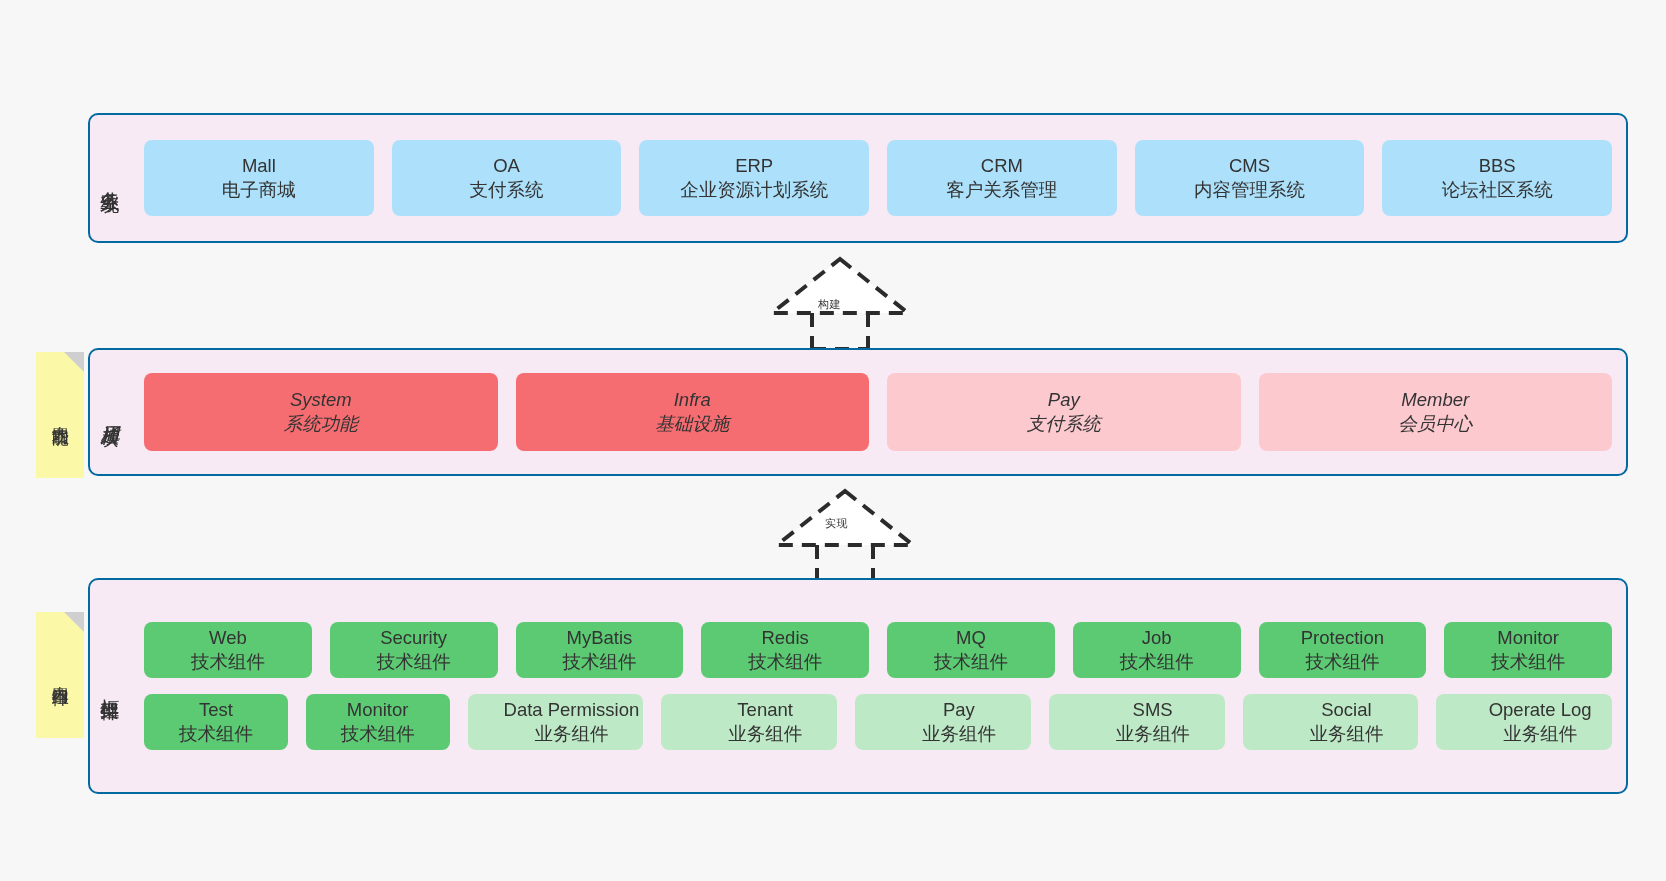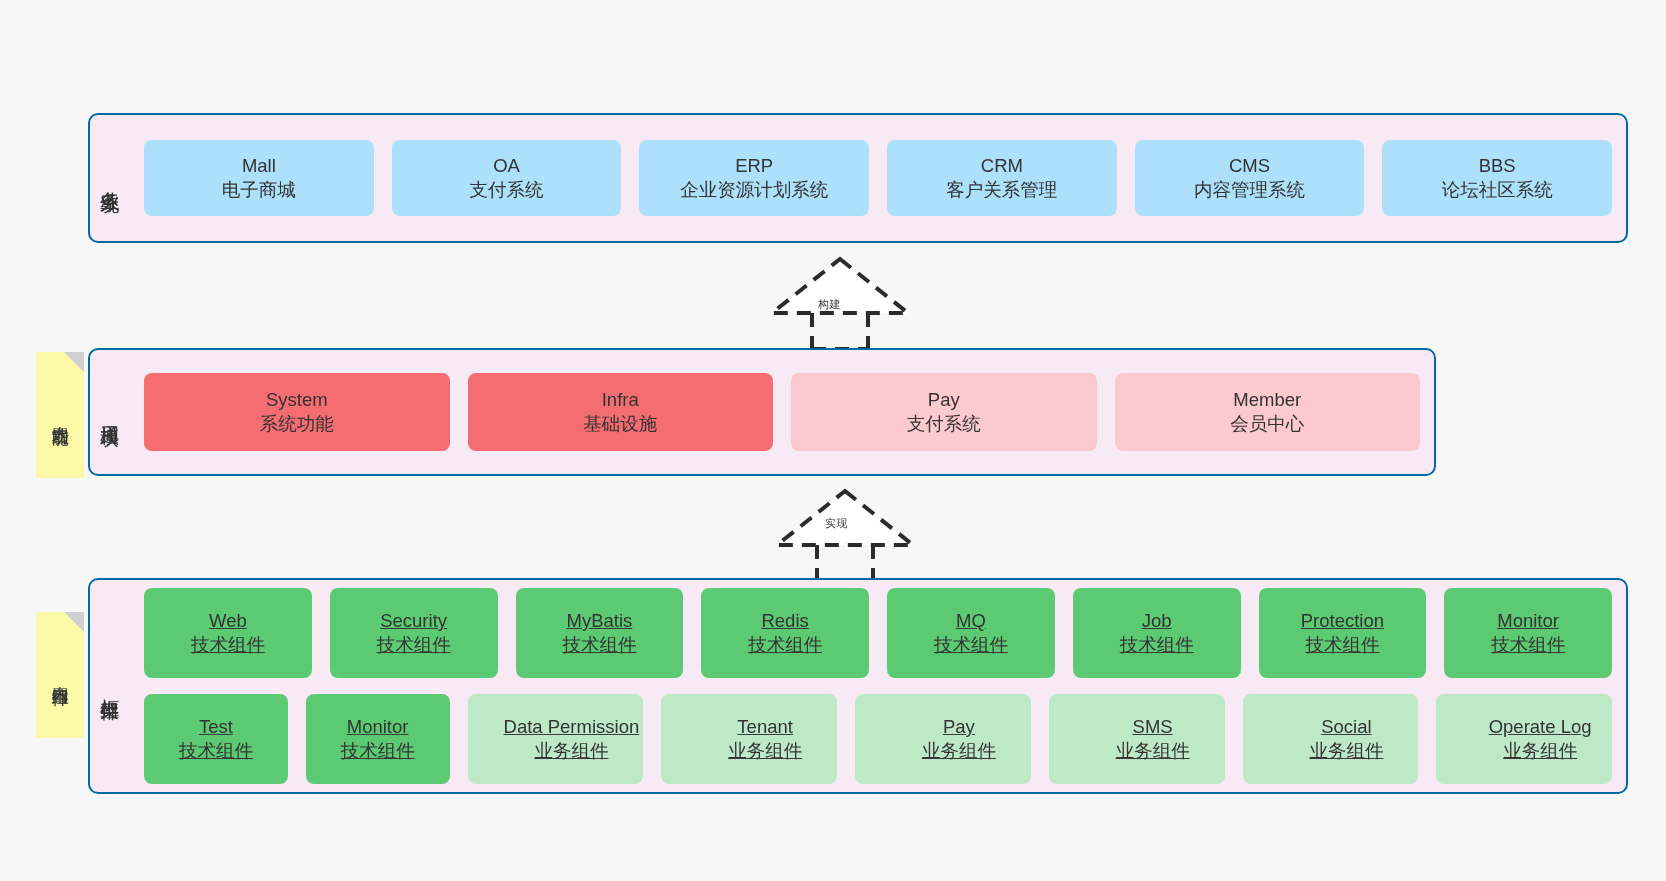--- a/index.html
+++ b/index.html
@@ -75,28 +75,28 @@
   }
   .cell .en { white-space: normal; }
   .cell .cn { white-space: nowrap; }
 
   
   #layer-business { left: 88px; top: 113px; width: 1540px; height: 130px; }
   #layer-business .row { height: 76px; }
   .cell.blue { background: #ade1fb; }
 
   
-  #layer-modules { left: 88px; top: 348px; width: 1348px; height: 128px; }
+  #layer-modules { left: 88px; top: 348px; width: 1540px; height: 128px; font-style: italic; }
   #layer-modules .row { height: 78px; }
   .cell.red { background: #f66d71; }
   .cell.pink { background: #fcc9cf; }
 
   
   #layer-framework { left: 88px; top: 578px; width: 1540px; height: 216px; }
-  #layer-framework .row { height: 90px; text-decoration: underline; }
+  #layer-framework .row { height: 56px; }
   .cell.green { background: #5cca73; }
   .cell.lgreen { background: #bee9c7; padding-left: 36px; }
 
   
   .note {
     position: absolute;
     background: #fbf8a8;
     width: 48px;
     font-size: 17px;
     line-height: 1.16;

